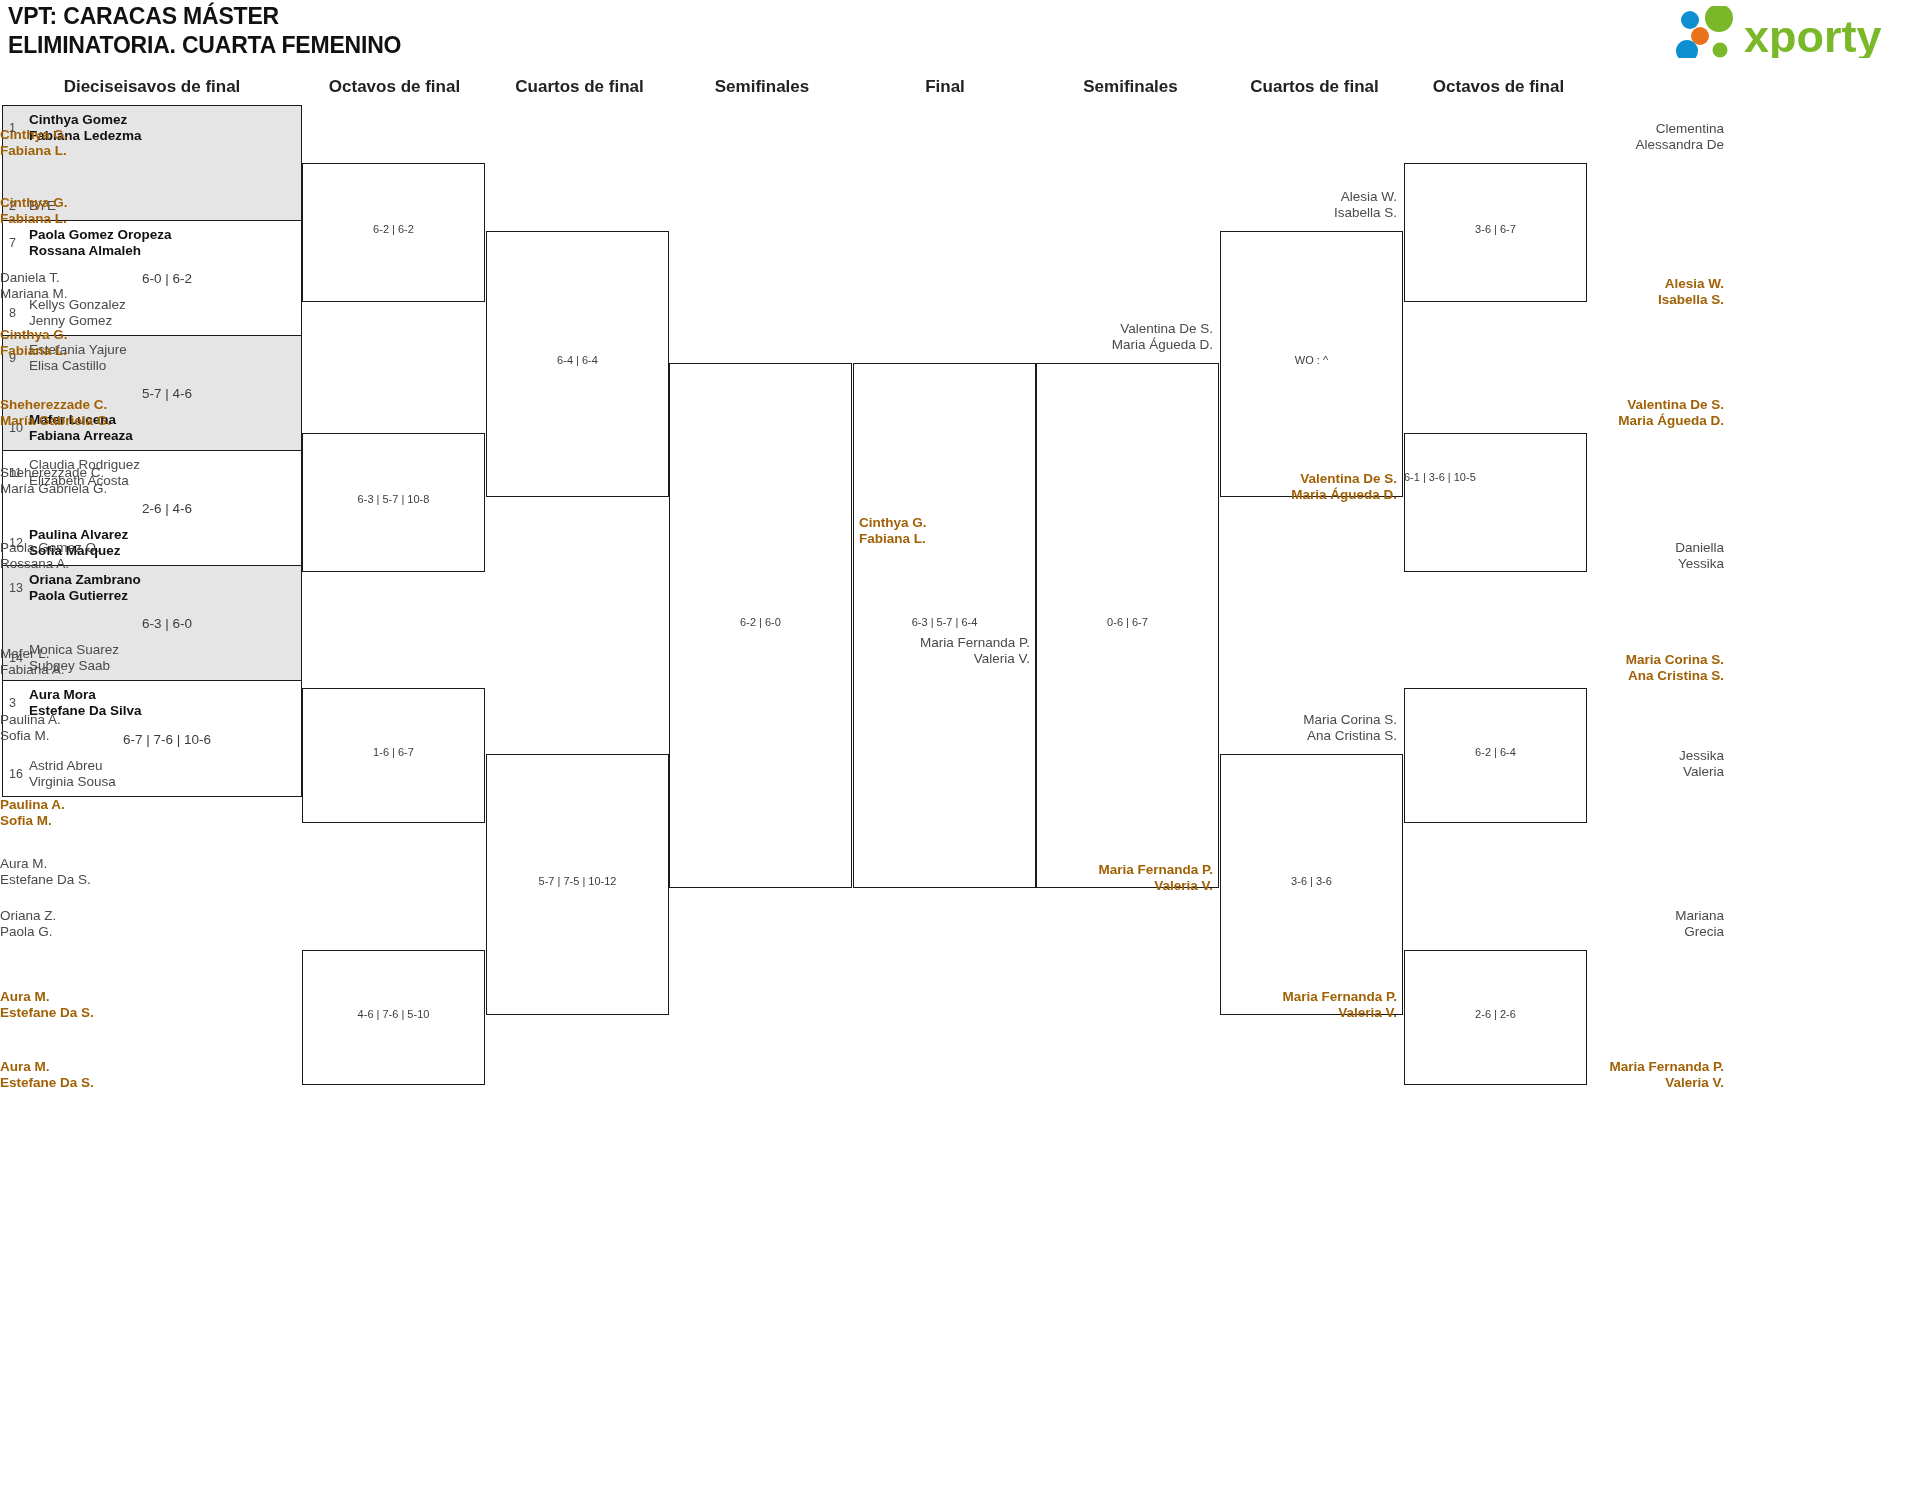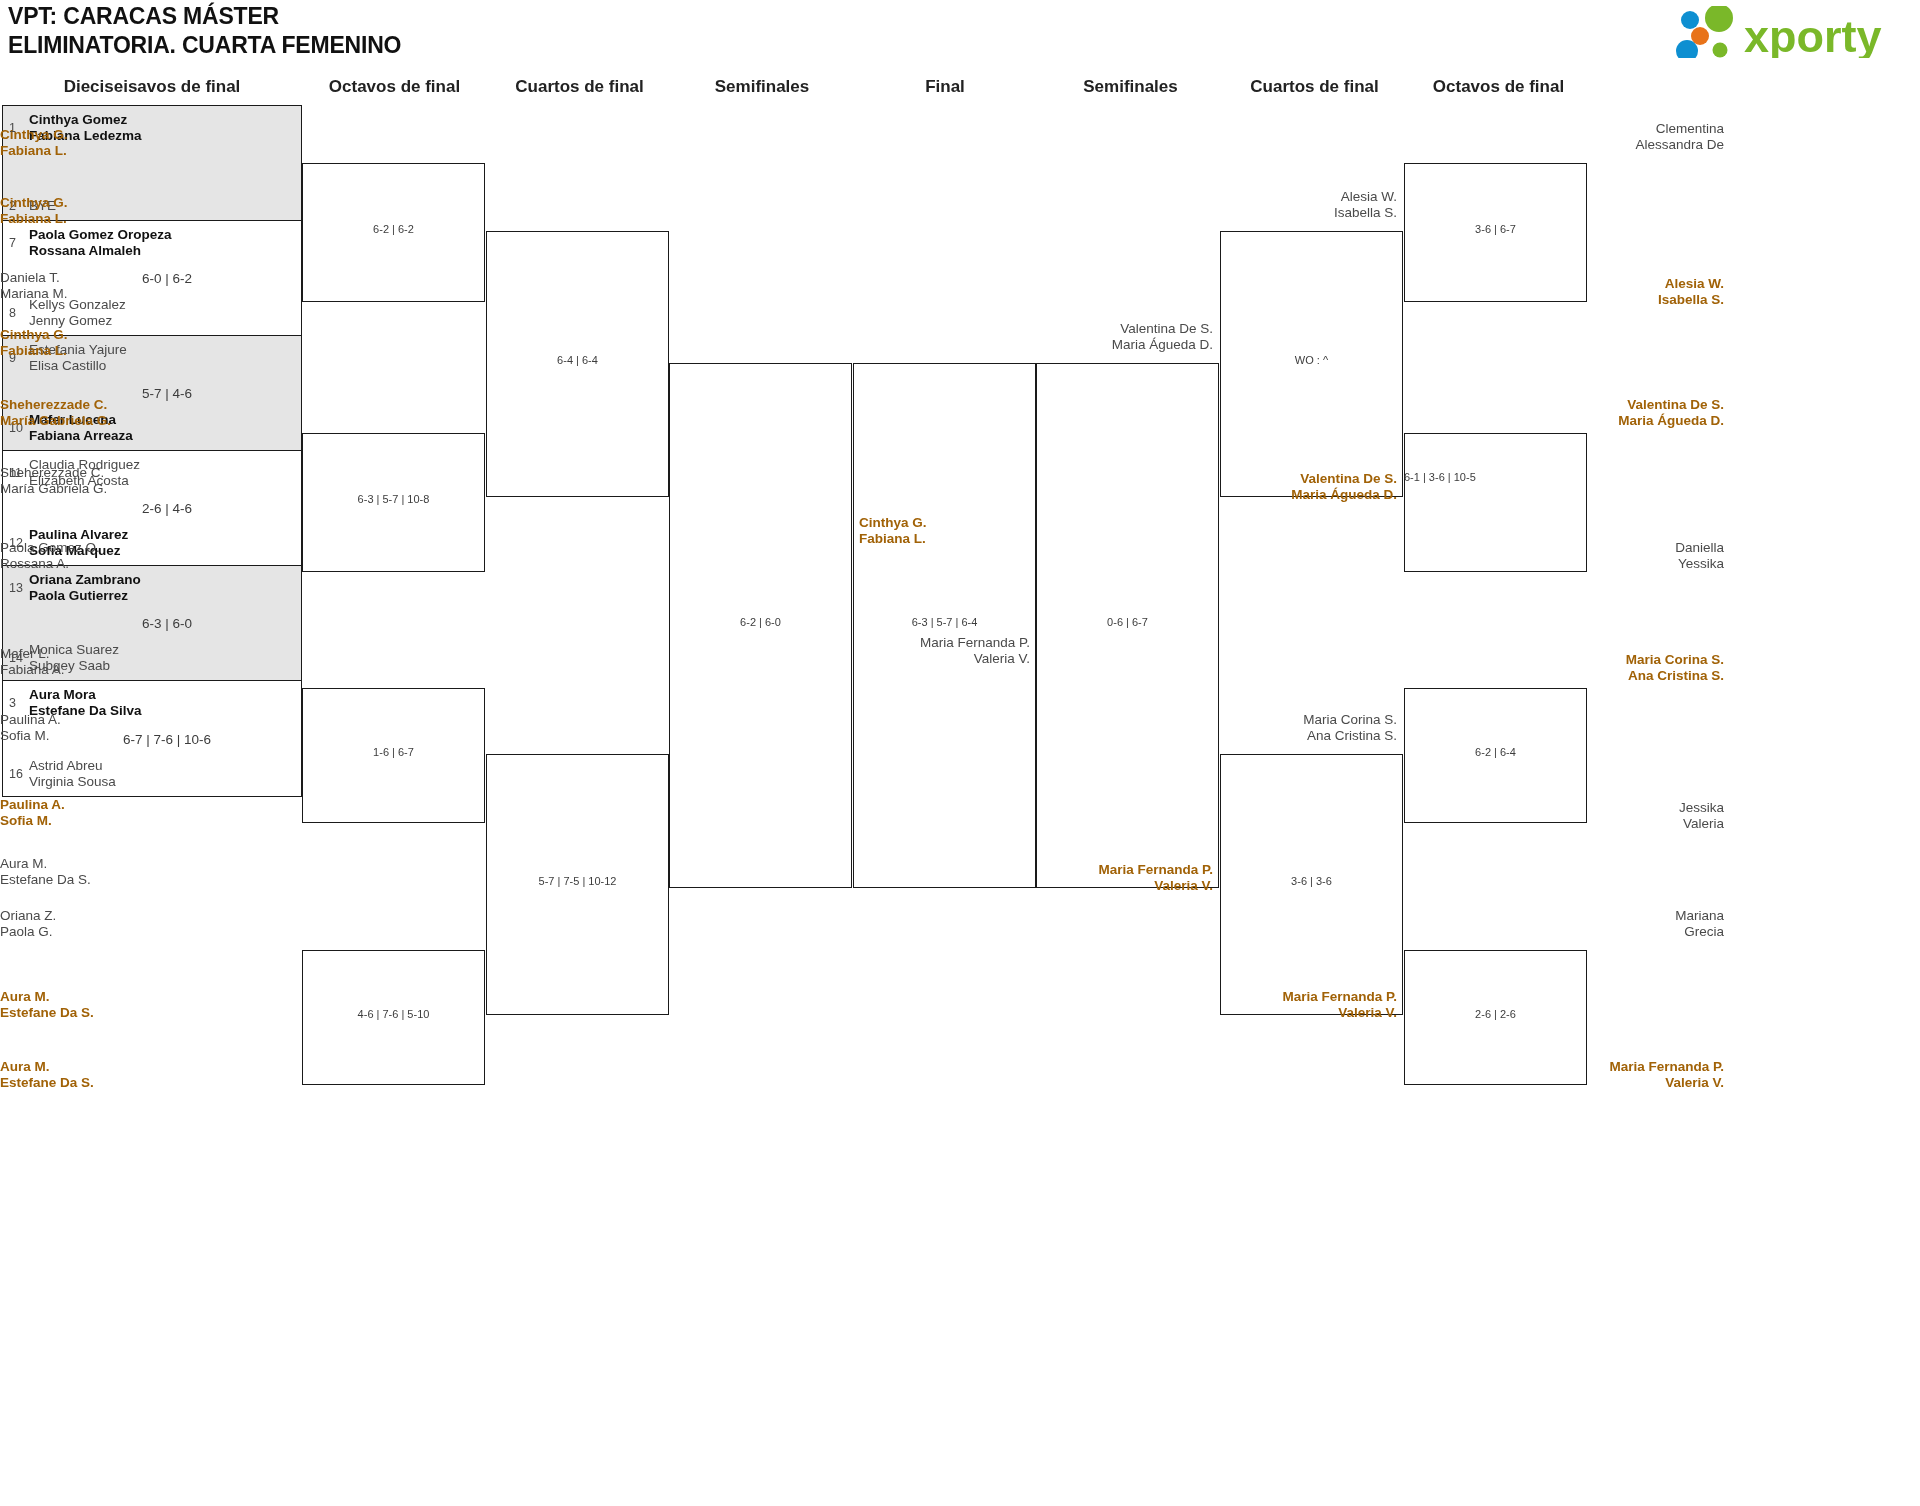--- a/index.html
+++ b/index.html
@@ -172,20 +172,20 @@
       <div class="mscore" style="left: 1404px; top: 222.5px; width: 183px; text-align: center;">3-6 | 6-7</div>
       <div class="team r" style="right: 196px; top: 121px;">Clementina<br>Alessandra De</div>
       <div class="team win r" style="right: 196px; top: 270px;">Alesia W.<br>Isabella S.</div>
       <div class="mbox" style="left: 1404px; top: 433px; width: 183px; height: 139px;"></div>
       <div class="mscore" style="left: 1404px; top: 471px; width: 220px; ">6-1 | 3-6 | 10-5</div>
       <div class="team win r" style="right: 196px; top: 391px;">Valentina De S.<br>Maria Águeda D.</div>
       <div class="team r" style="right: 196px; top: 540px;">Daniella<br>Yessika</div>
       <div class="mbox" style="left: 1404px; top: 688px; width: 183px; height: 135px;"></div>
       <div class="mscore" style="left: 1404px; top: 745.5px; width: 183px; text-align: center;">6-2 | 6-4</div>
       <div class="team win r" style="right: 196px; top: 646px;">Maria Corina S.<br>Ana Cristina S.</div>
-      <div class="team r" style="right: 196px; top: 800px;">Jessika<br>Valeria</div>
+      <div class="team r" style="right: 196px; top: 748px;">Jessika<br>Valeria</div>
       <div class="mbox" style="left: 1404px; top: 950px; width: 183px; height: 135px;"></div>
       <div class="mscore" style="left: 1404px; top: 1007.5px; width: 183px; text-align: center;">2-6 | 2-6</div>
       <div class="team r" style="right: 196px; top: 908px;">Mariana<br>Grecia</div>
       <div class="team win r" style="right: 196px; top: 1053px;">Maria Fernanda P.<br>Valeria V.</div>
     </div>
 
 </div>
 
 </body></html>

